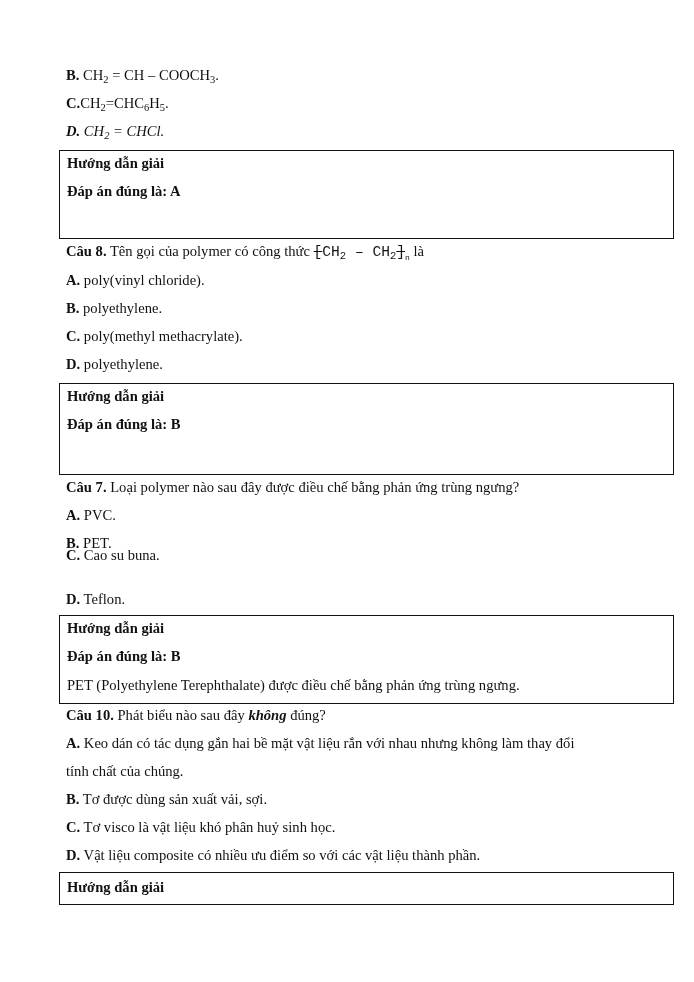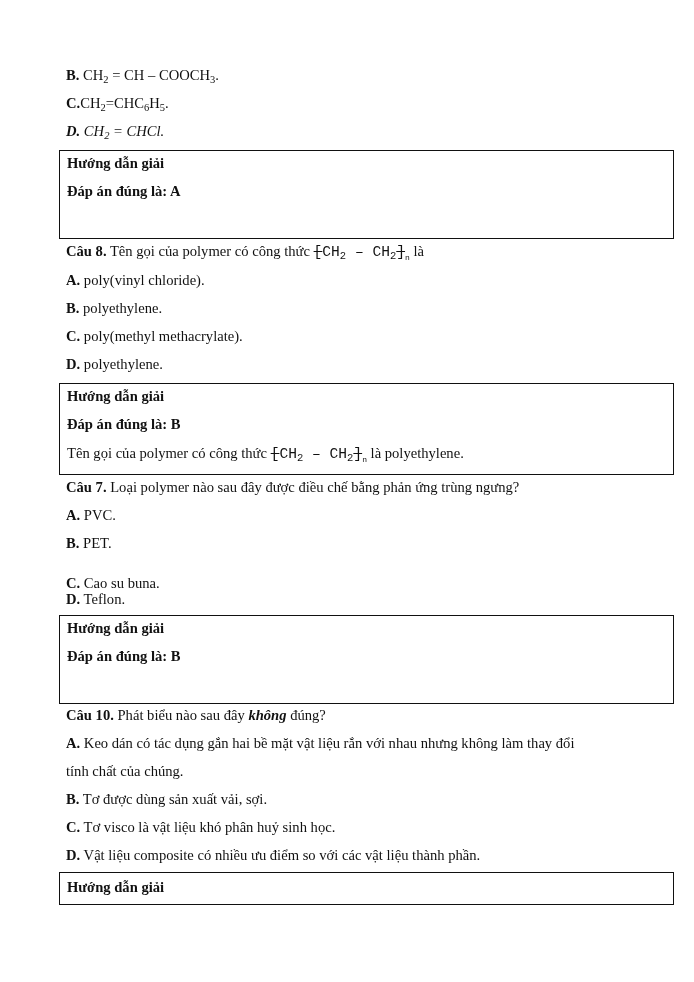--- a/index.html
+++ b/index.html
@@ -46,37 +46,32 @@
   </span><span> là</span>
 </div>
 <div class="line" style="top:271px;"><b>A.</b><span> poly(vinyl chloride).</span></div>
 <div class="line" style="top:299px;"><b>B.</b><span> polyethylene.</span></div>
 <div class="line" style="top:327px;"><b>C.</b><span> poly(methyl methacrylate).</span></div>
 <div class="line" style="top:355px;"><b>D.</b><span> polyethylene.</span></div>
 
 <div class="box" style="top:383px; height:92px;">
   <div class="line" style="top:3px;"><b>Hướng dẫn giải</b></div>
   <div class="line" style="top:31px;"><b>Đáp án đúng là: B</b></div>
-  <div class="line" style="top:60px;">
-    <span>Tên gọi của polymer có công thức </span>
-    <span class="poly">
-      <span class="strike">[</span><span>CH</span><sub>2</sub><span> – </span><span>CH</span><sub>2</sub><span class="strike">]</span><span class="n">n</span>
-    </span><span> là polyethylene.</span>
-  </div>
 </div>
 
 <div class="line" style="top:478px;"><b>Câu 7.</b><span> Loại polymer nào sau đây được điều chế bằng phản ứng trùng ngưng?</span></div>
 <div class="line" style="top:506px;"><b>A.</b><span> PVC.</span></div>
 <div class="line" style="top:534px;"><b>B.</b><span> PET.</span></div>
-<div class="line" style="top:574px;"><b>C.</b><span> Cao su buna.</span></div>
+<div class="line" style="top:546px;"><b>C.</b><span> Cao su buna.</span></div>
 <div class="line" style="top:590px;"><b>D.</b><span> Teflon.</span></div>
 
 <div class="box" style="top:615px; height:89px;">
   <div class="line" style="top:3px;"><b>Hướng dẫn giải</b></div>
   <div class="line" style="top:31px;"><b>Đáp án đúng là: B</b></div>
+  <div class="line" style="top:60px;"><span>PET (Polyethylene Terephthalate) được điều chế bằng phản ứng trùng ngưng.</span></div>
 </div>
 
 <div class="line" style="top:706px;"><b>Câu 10.</b><span> Phát biểu nào sau đây </span><b><i>không</i></b><span> đúng?</span></div>
 <div class="line" style="top:734px;"><b>A.</b><span> Keo dán có tác dụng gắn hai bề mặt vật liệu rắn với nhau nhưng không làm thay đổi</span></div>
 <div class="line" style="top:762px;"><span>tính chất của chúng.</span></div>
 <div class="line" style="top:790px;"><b>B.</b><span> Tơ được dùng sản xuất vải, sợi.</span></div>
 <div class="line" style="top:818px;"><b>C.</b><span> Tơ visco là vật liệu khó phân huỷ sinh học.</span></div>
 <div class="line" style="top:846px;"><b>D.</b><span> Vật liệu composite có nhiều ưu điểm so với các vật liệu thành phần.</span></div>
 
 <div class="box" style="top:872px; height:33px;">

